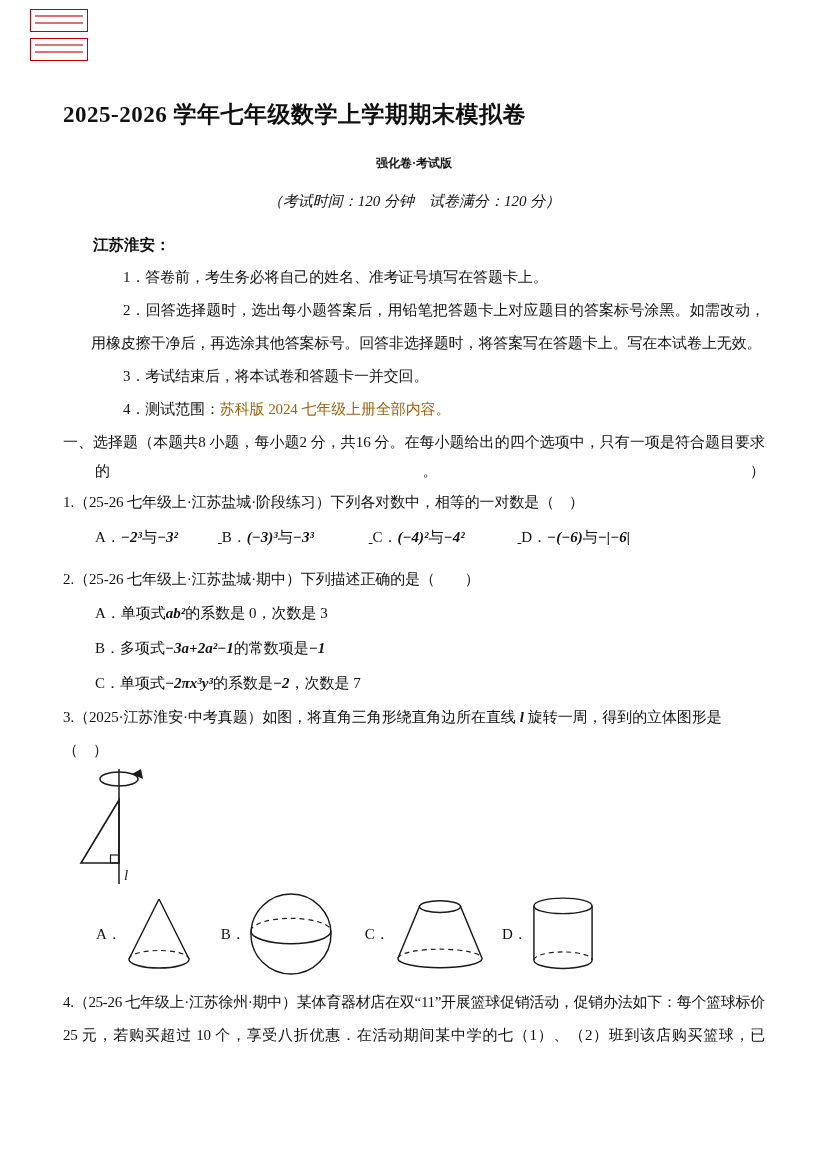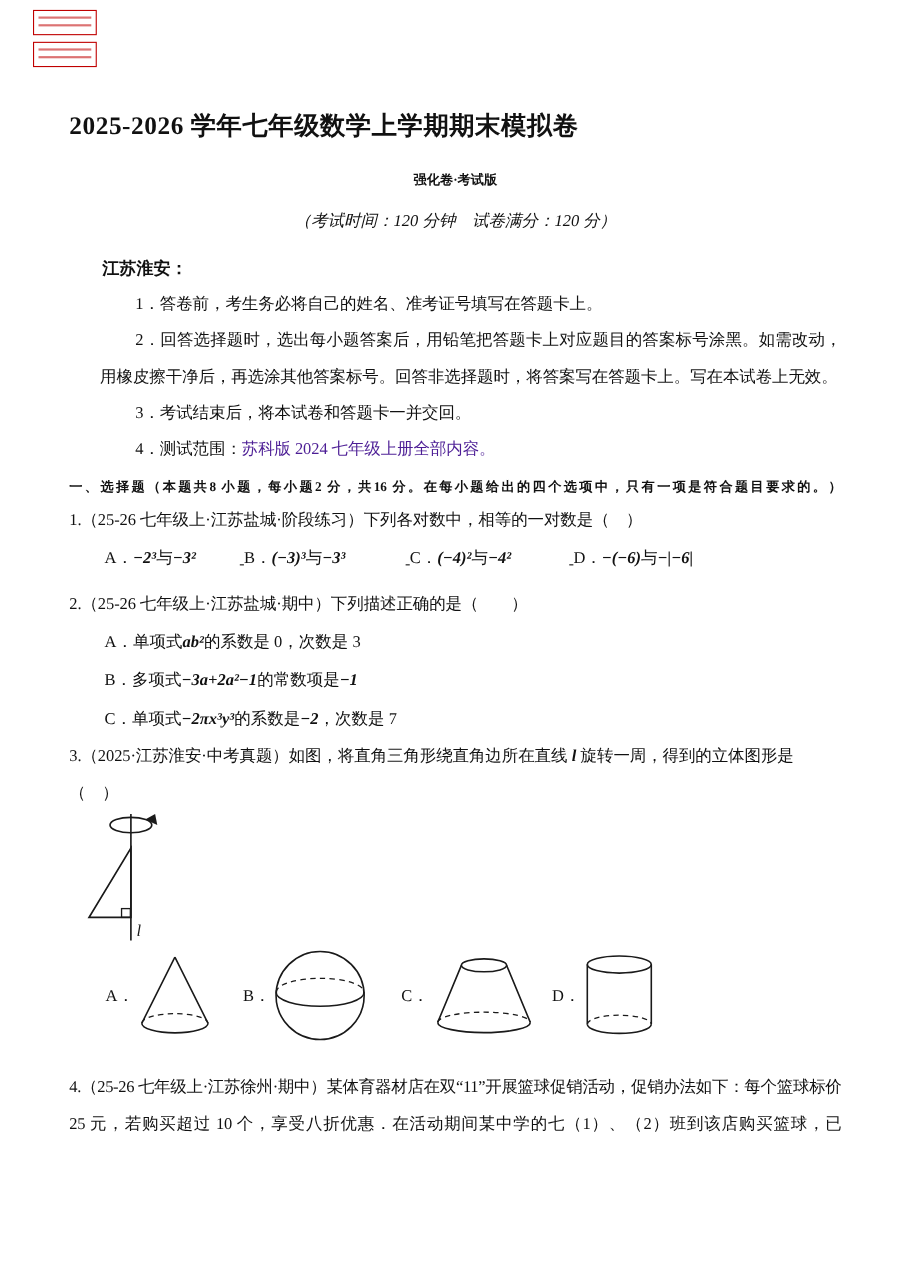--- a/index.html
+++ b/index.html
@@ -16,39 +16,39 @@
   .stamp i.l1{top:5px;} .stamp i.l2{top:12px;}
   .content{width:702px;margin-left:63px;}
   .title{padding-top:101px;font-size:23px;line-height:28px;font-weight:bold;text-align:left;letter-spacing:.5px;}
   .subtitle{margin-top:23px;font-size:12px;line-height:22px;font-weight:bold;text-align:center;}
   .examinfo{margin-top:18px;font-size:15px;line-height:19px;font-style:italic;text-align:center;}
   p{margin:0;}
   .notice{margin-top:17px;font-size:15px;line-height:33px;}
   .notice-label{padding-left:30px;font-weight:bold;font-size:15.5px;}
   .n-item{padding-left:28px;text-indent:32px;letter-spacing:-.1px;}
   .n-item.just{text-align:justify;}
-  .red{color:#4c1d95;}
-  .sec-head{margin-top:2px;font-size:12px;line-height:29px;font-weight:bold;
+  .red{color:#a16207;}
+  .sec-head{margin-top:2px;font-size:15px;line-height:29px;font-weight:normal;
     padding-left:32px;text-indent:-32px;text-align:justify;text-align-last:justify;letter-spacing:-.1px;}
   .stem{font-size:15px;line-height:33px;letter-spacing:-.1px;}
   .q2 .stem{margin-top:8px;}
   .opt-row{padding-left:32px;font-size:15px;line-height:36px;text-decoration:underline;}
   .q1opt{display:inline-block;}
   .q1opt:nth-of-type(1){width:123px;}
   .q1opt:nth-of-type(2){width:147px;}
   .q1opt:nth-of-type(3){width:145px;}
   .math{font-style:italic;font-weight:bold;font-family:"Liberation Serif",serif;}
   .q2opt{padding-left:32px;font-size:15px;line-height:35px;}
   .paren-line{font-size:15px;line-height:32px;}
   .fig-rotate{display:block;margin-left:8px;}
   .shape-row{margin-top:2px;display:flex;align-items:center;height:88px;font-size:15px;}
   .shape-item{display:flex;align-items:center;}
   .shape-item .letter{margin-right:3px;}
   .si-a{margin-left:33px;} .si-b{margin-left:28px;} .si-c{margin-left:32px;} .si-d{margin-left:15px;}
-  .q4p{margin-top:24px;font-size:15px;line-height:33px;text-align:justify;text-align-last:justify;letter-spacing:-.3px;}
+  .q4p{margin-top:8px;font-size:15px;line-height:33px;text-align:justify;text-align-last:justify;letter-spacing:-.3px;}
   .ital-l{font-style:italic;font-weight:bold;margin:0 4px;}
   svg{display:inline-block;}
 </style>
 </head>
 <body>
 
 <div class="page">
 
   <div class="stamps">
     <div class="stamp">

